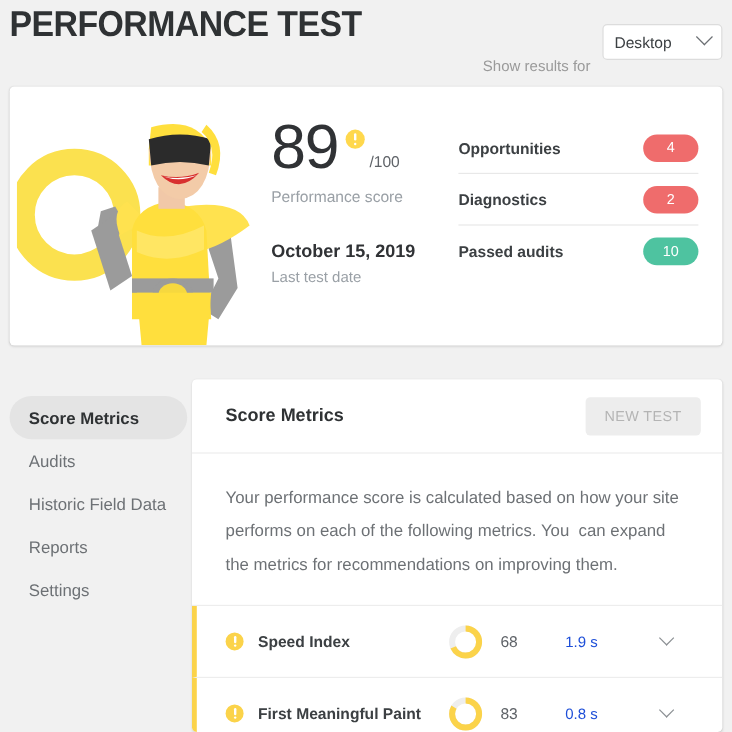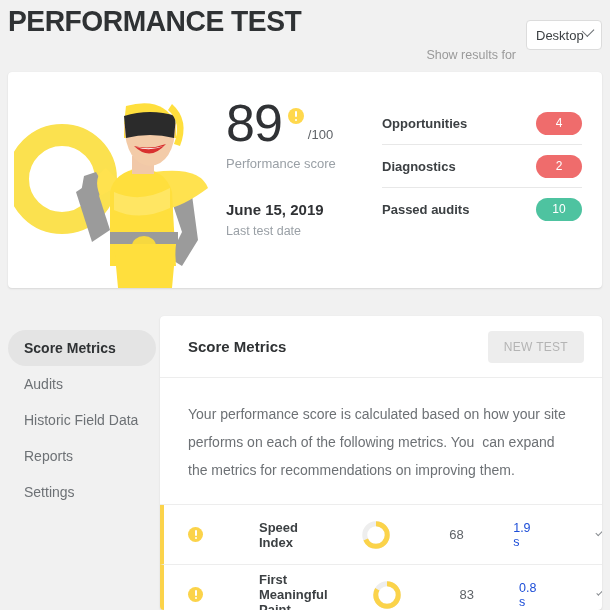--- a/index.html
+++ b/index.html
@@ -22,21 +22,21 @@
     letter-spacing: -0.5px; font-stretch: condensed;
     transform: scaleX(0.94); transform-origin: left center;
   }
   .header-right {
     position: absolute; right: 8px; top: 8px;
     display: flex; align-items: center; gap: 10px;
   }
   .show-results-label { font-size: 12.5px; color: #9a9a9a; margin-top: 40px; }
   .device-select {
     display: flex; align-items: center; justify-content: space-between;
-    width: 76px; height: 30px; padding: 0 9px;
+    width: 100px; height: 30px; padding: 0 9px;
     background: #fff; border: 1px solid #dcdcdc; border-radius: 4px;
     font-size: 13px; color: #3c4043; cursor: pointer;
   }
   .chev {
     width: 10px; height: 10px; border-right: 1.6px solid #6b6f73;
     border-bottom: 1.6px solid #6b6f73; transform: rotate(45deg) translate(-3px,-3px);
   }
 
   
   .summary-card {
@@ -107,21 +107,21 @@
     font-size: 12px; letter-spacing: .3px; padding: 9px 16px; cursor: pointer;
     font-family: "Liberation Sans", sans-serif;
   }
   .panel-desc {
     padding: 22px 30px 20px 28px; font-size: 14px; line-height: 28px;
     color: #6d7175; border-bottom: 1px solid #ededed; white-space: pre-wrap;
   }
   .metric-row {
     height: 60px; display: flex; align-items: center;
     border-left: 4px solid #fbd34a; border-bottom: 1px solid #ededed;
-    padding-left: 24px; cursor: pointer; position: relative; gap: 44px;
+    padding-left: 24px; cursor: pointer; position: relative;
   }
   .warn-icon {
     width: 15px; height: 15px; border-radius: 50%; background: #fbd34a;
     position: relative; flex: none;
   }
   .warn-icon::before {
     content: ""; position: absolute; left: 50%; top: 3px; width: 2px; height: 5.5px;
     background: #fff; transform: translateX(-50%); border-radius: 1px;
   }
   .warn-icon::after {
@@ -195,21 +195,21 @@
       </svg>
     </div>
 
     <div class="score-block">
       <div class="score-row">
         <span class="score-num">89</span>
         <span class="score-badge"></span>
         <span class="score-denom">/100</span>
       </div>
       <div class="score-caption">Performance score</div>
-      <div class="date-value">June 15, 2019</div>
+      <div class="date-value">October 15, 2019</div>
       <div class="date-caption">Last test date</div>
     </div>
 
     <div class="stats">
       <div class="stat-row">
         <span class="stat-label">Opportunities</span>
         <span class="pill red">4</span>
       </div>
       <div class="stat-div"></div>
       <div class="stat-row">

